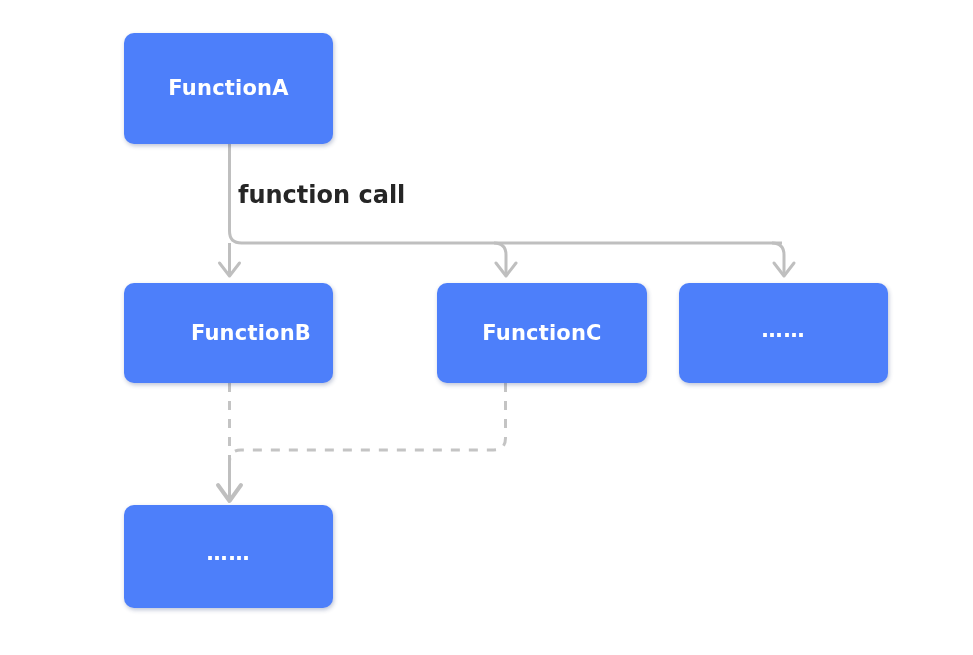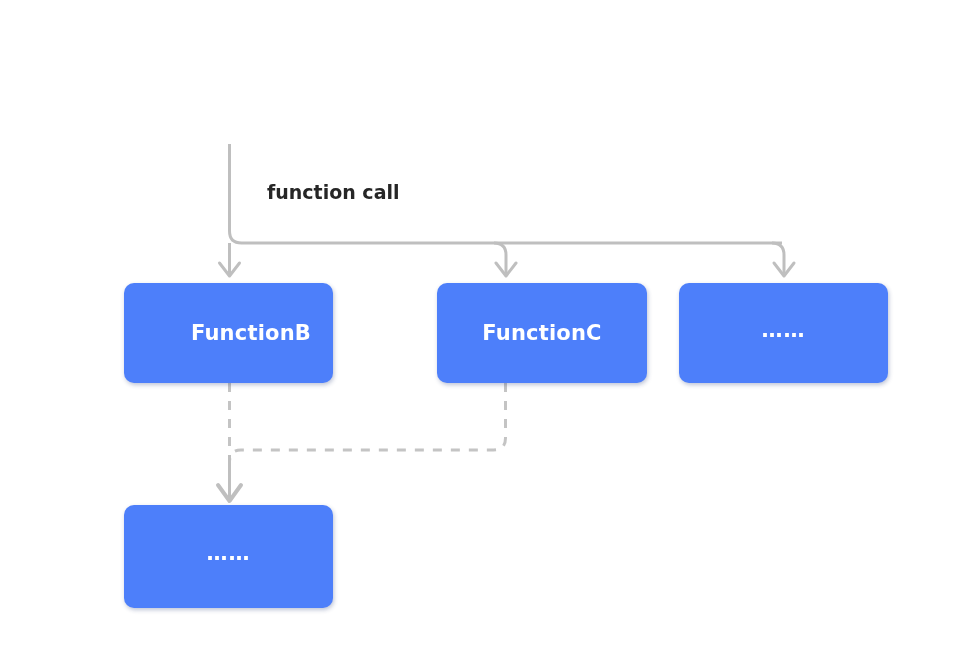--- a/index.html
+++ b/index.html
@@ -46,25 +46,24 @@
   }
   .node-label.ellipsis {
     font-size: 21px;
     letter-spacing: 1px;
     position: relative;
     top: -3px;
   }
   .edge-label {
     position: absolute;
     color: #262626;
-    font-size: 19px;
+    font-size: 24px;
     font-weight: bold;
     white-space: nowrap;
     line-height: 1;
-    margin-left: 29px;
   }
 </style>
 </head>
 <body>
 
 <div id="diagram-canvas">
 
   <svg id="connector-layer" viewBox="0 0 973 655" width="973" height="655" xmlns="http://www.w3.org/2000/svg">
 
     <path d="M229.5,144 L229.5,231 Q229.5,243 241.5,243 L782,243" fill="none" stroke="#bfbfbf" stroke-width="3" stroke-linecap="butt"></path>
@@ -79,20 +78,23 @@
     <path d="M774,263 L784,276 L794,263" fill="none" stroke="#bfbfbf" stroke-width="3" stroke-linecap="round" stroke-linejoin="round"></path>
 
     <path d="M505.5,383 L505.5,438 Q505.5,450 493.5,450 L241,450 Q229.5,450 229.5,462 L229.5,470" fill="none" stroke="#c4c4c4" stroke-width="3" stroke-dasharray="9 9" fill-rule="evenodd"></path>
 
     <path d="M229.5,383 L229.5,468" fill="none" stroke="#c4c4c4" stroke-width="3" stroke-dasharray="9 9"></path>
 
     <path d="M229.5,455 L229.5,500" fill="none" stroke="#bfbfbf" stroke-width="3"></path>
     <path d="M218,485 L229.5,501 L241,485" fill="none" stroke="#bfbfbf" stroke-width="4" stroke-linecap="round" stroke-linejoin="round"></path>
   </svg>
 
+  <div class="node-box" style="left:124px; top:33px; width:209px; height:111px;">
+    <span class="node-label">FunctionA</span>
+  </div>
 
   <div class="node-box" style="left:124px; top:283px; width:209px; height:100px;padding-left:45px;">
     <span class="node-label">FunctionB</span>
   </div>
 
   <div class="node-box" style="left:401px; top:283px; width:210px; height:100px;margin-left:36px;">
     <span class="node-label">FunctionC</span>
   </div>
 
   <div class="node-box" style="left:679px; top:283px; width:209px; height:100px;">

